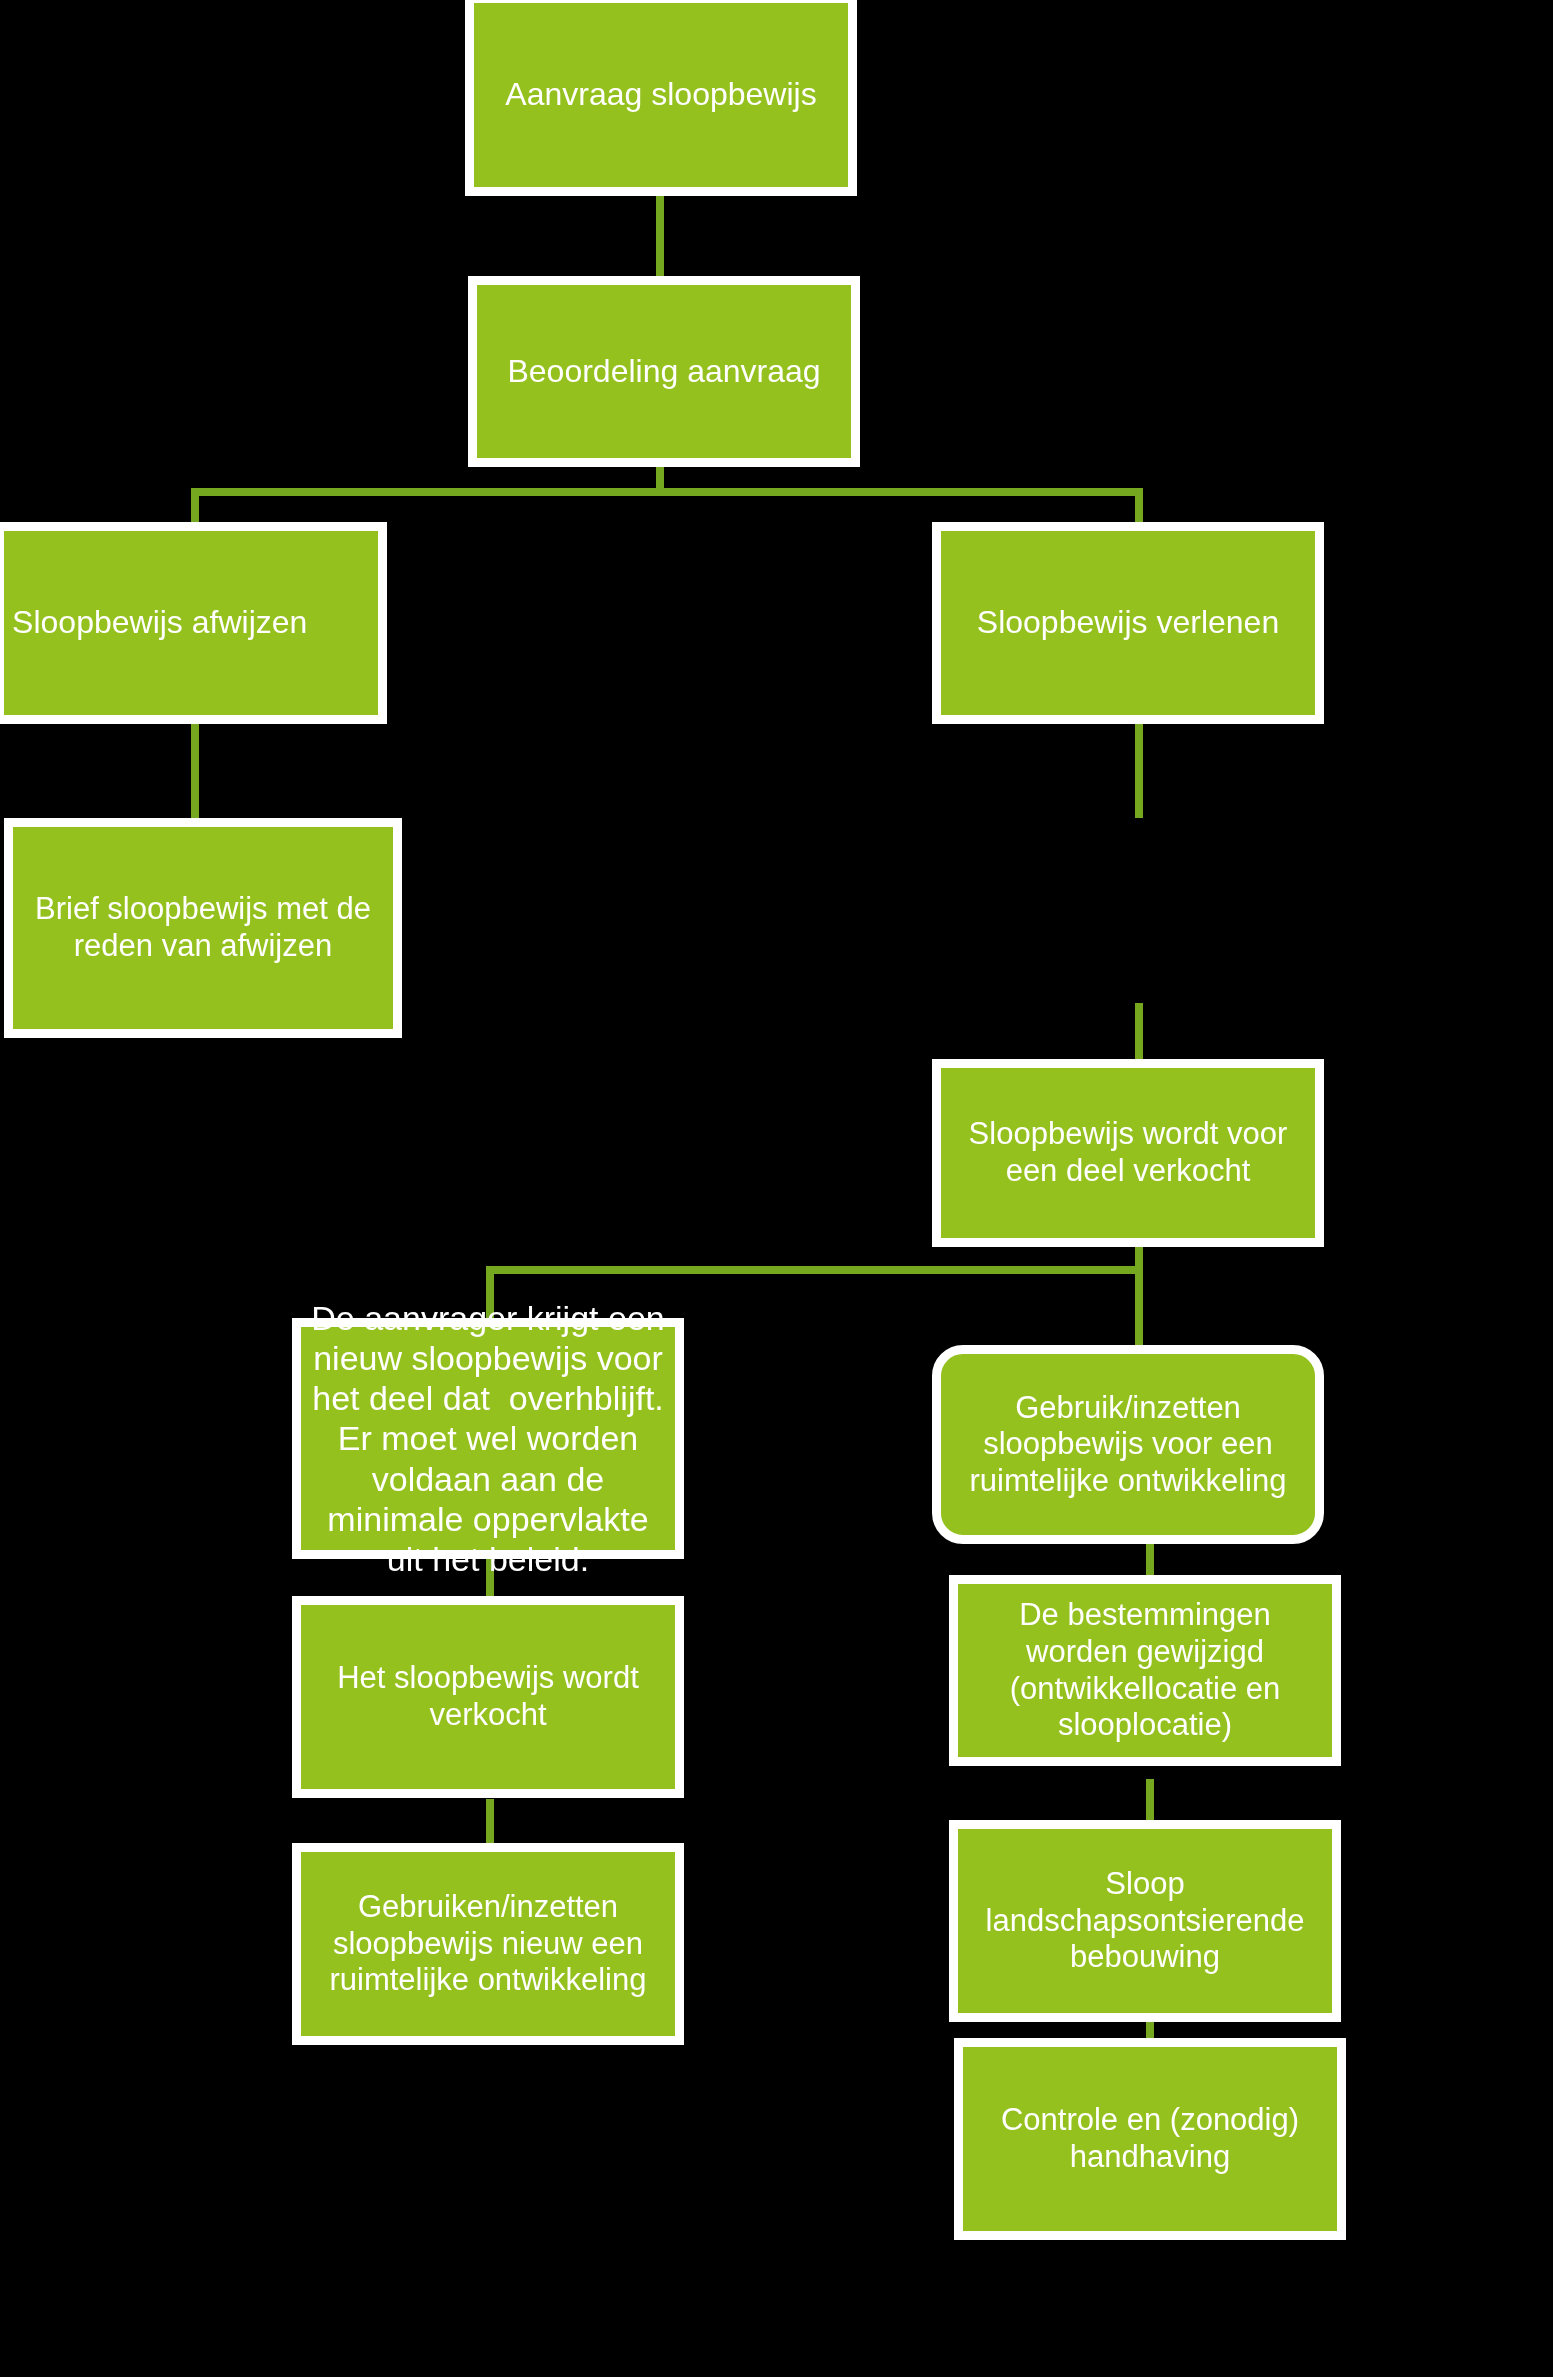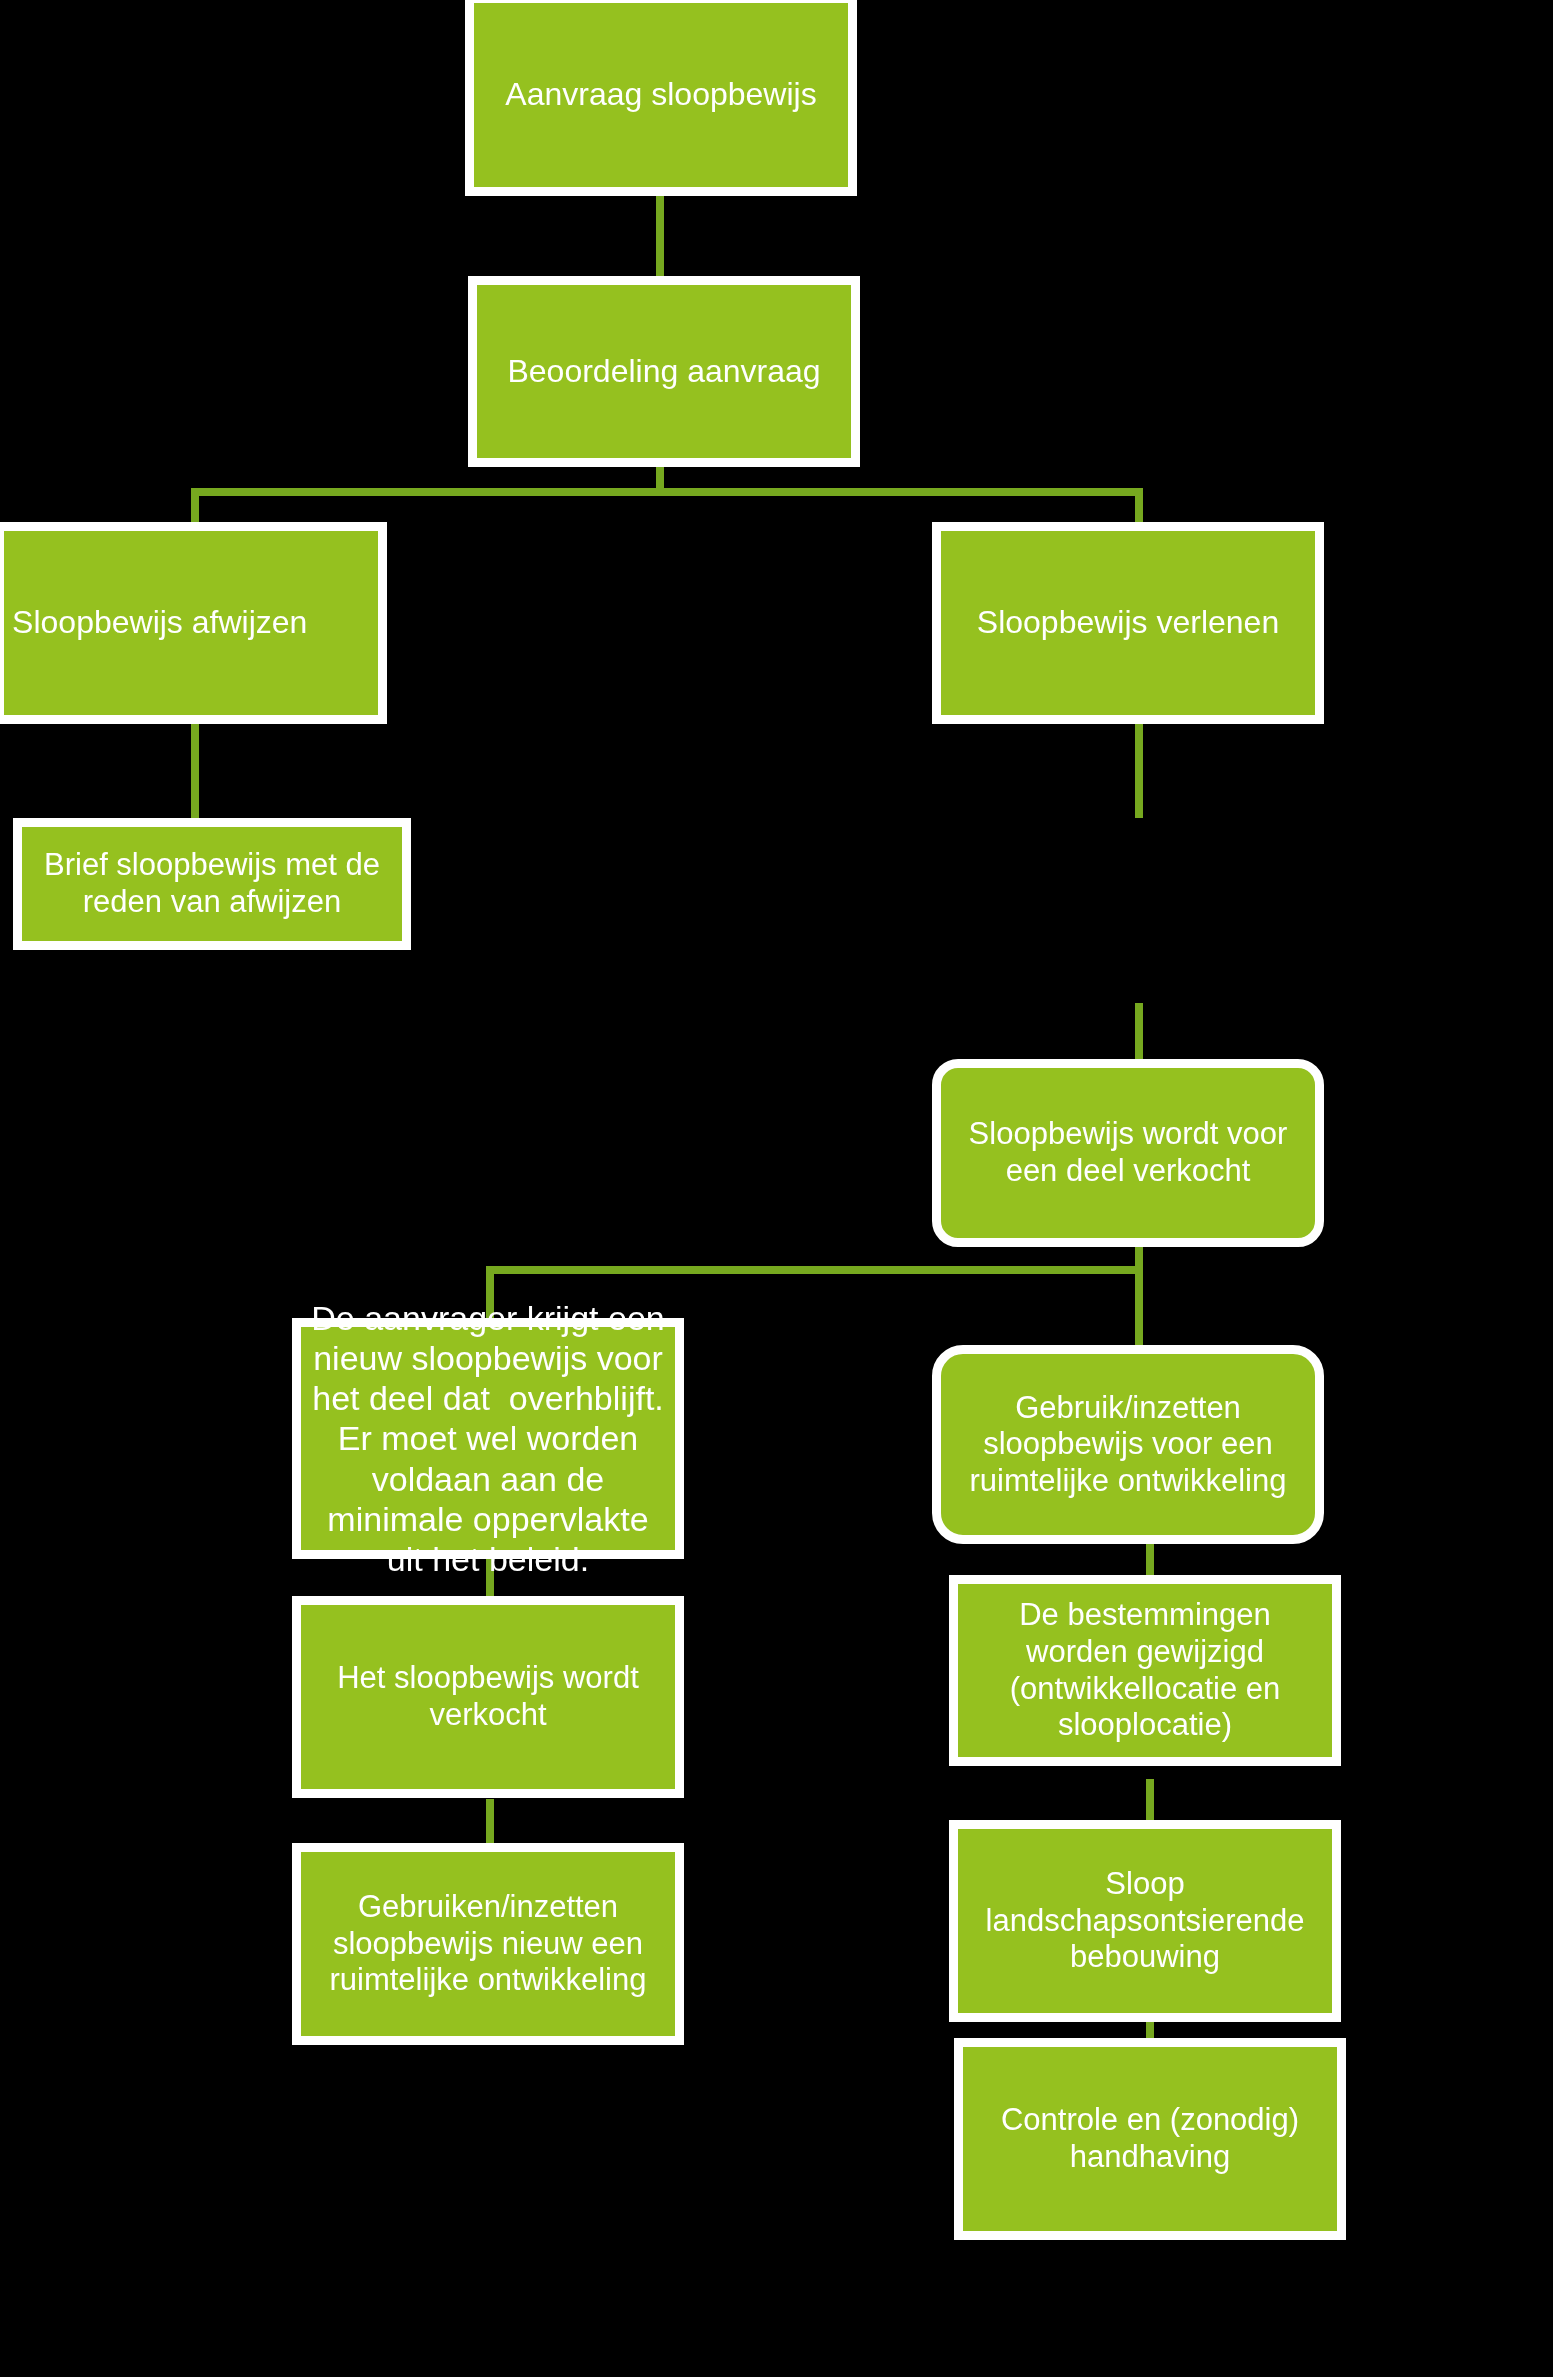--- a/index.html
+++ b/index.html
@@ -99,26 +99,26 @@
   </div>
 
   <div class="node fs-lg align-left" style="left:-4.6px; top:522px; width:392px; height:202px;">
     <span class="label">Sloopbewijs afwijzen</span>
   </div>
 
   <div class="node fs-lg" style="left:932px; top:522px; width:392px; height:202px;">
     <span class="label">Sloopbewijs verlenen</span>
   </div>
 
-  <div class="node fs-md" style="left:13px; top:818px; width:398px; height:132px;">
+  <div class="node fs-md" style="left:4px; top:818px; width:398px; height:220px;">
     <span class="label">Brief sloopbewijs met de reden van afwijzen</span>
   </div>
 
 
-  <div class="node fs-md" style="left:932px; top:1059px; width:392px; height:188px;border-radius:26px;">
+  <div class="node fs-md" style="left:932px; top:1059px; width:392px; height:188px;">
     <span class="label">Sloopbewijs wordt voor een deel verkocht</span>
   </div>
 
   <div class="node fs-sm" style="left:292px; top:1318px; width:392px; height:241px;">
     <span class="label">De aanvrager krijgt een nieuw sloopbewijs voor het deel dat  overhblijft. Er moet wel worden voldaan aan de minimale oppervlakte uit het beleid.</span>
   </div>
 
   <div class="node fs-md" style="left:932px; top:1345px; width:392px; height:199px;border-radius:31px;">
     <span class="label">Gebruik/inzetten sloopbewijs voor een ruimtelijke ontwikkeling</span>
   </div>

